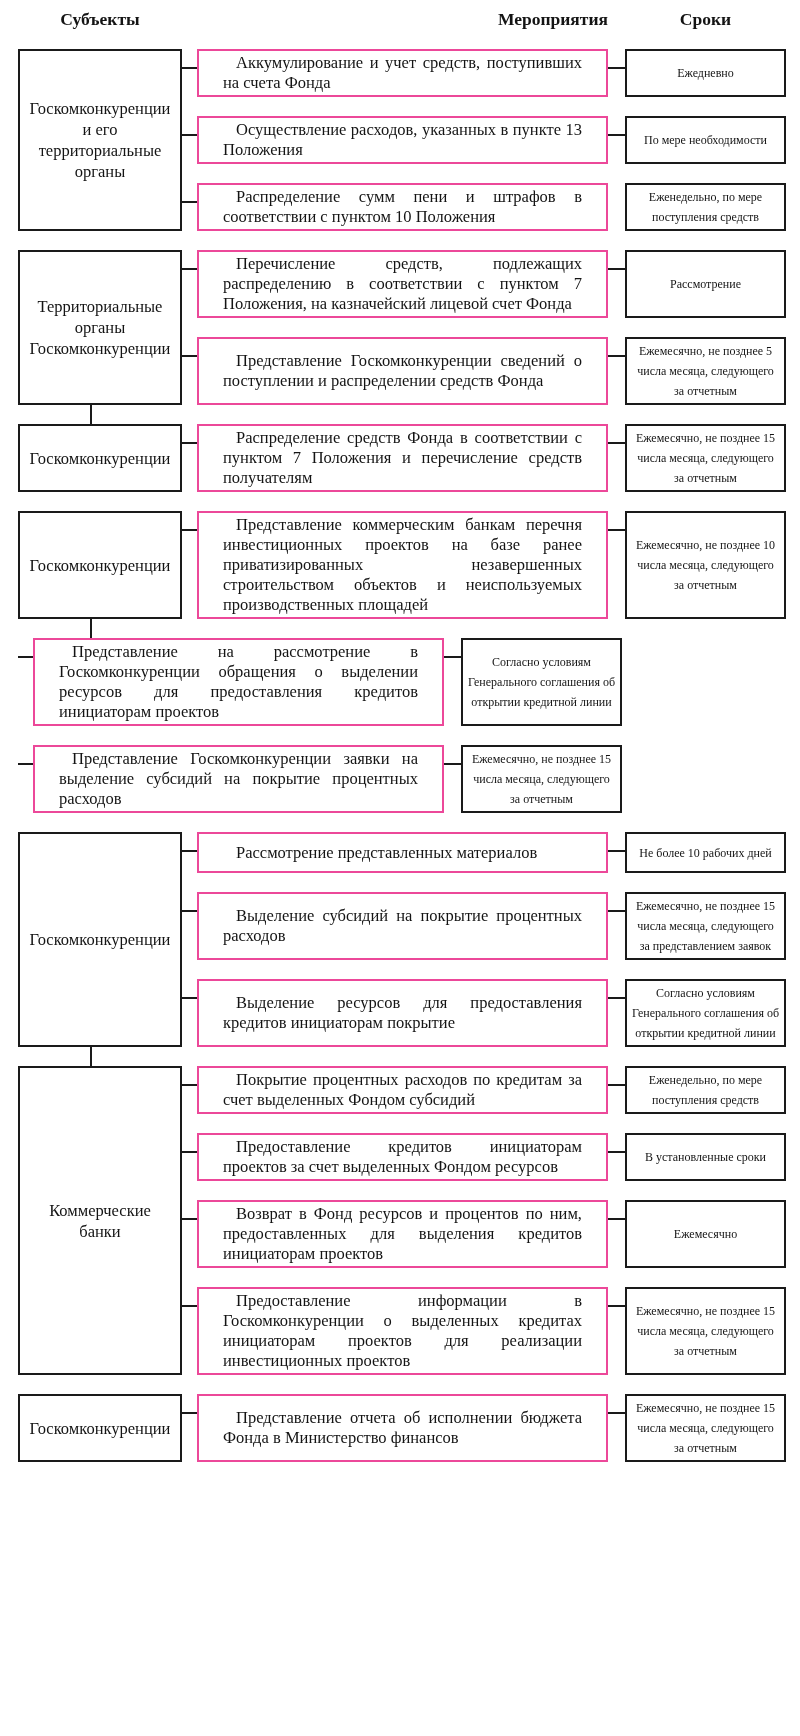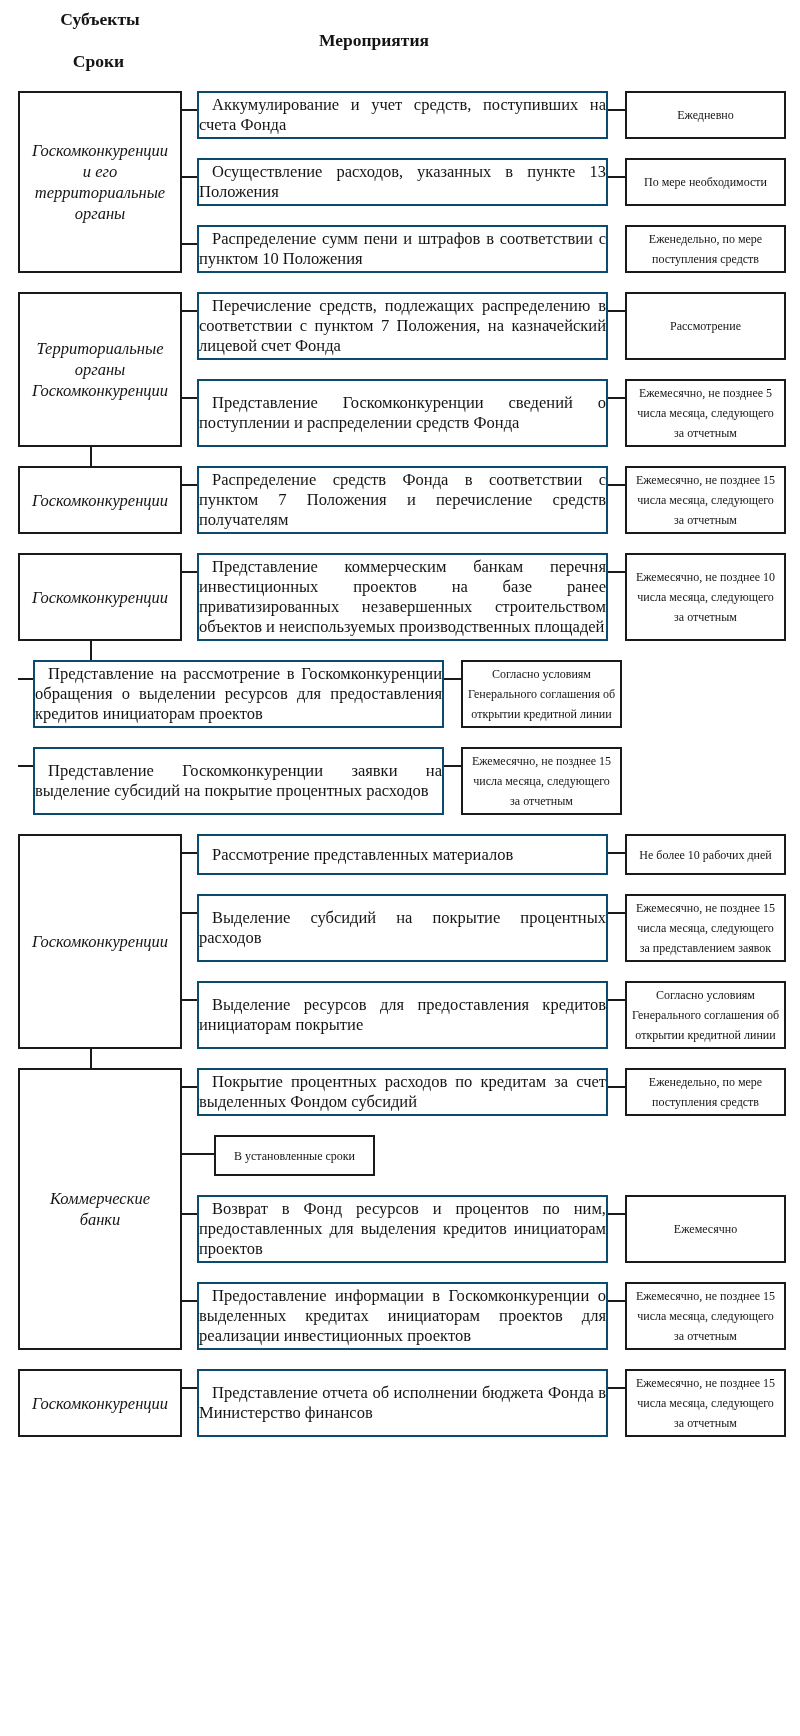--- a/index.html
+++ b/index.html
@@ -4,52 +4,52 @@
 <style>
   * { box-sizing: border-box; margin: 0; padding: 0; }
   html, body { background: #ffffff; }
   body {
     width: 800px; min-height: 1736px;
     font-family: "Liberation Serif", "DejaVu Serif", serif;
     color: #141414;
   }
   .page { padding: 9px 14px 12px 18px; }
 
-  .col-headers { display: flex; margin-bottom: 19px; font-weight: bold; font-size: 17.5px; line-height: 21px; flex-direction: column; }
+  .col-headers { display: flex; margin-bottom: 19px; font-weight: bold; font-size: 17.5px; line-height: 21px; }
   .h-sub  { width: 164px; text-align: center; }
   .h-gap1 { width: 15px; }
   .h-act  { width: 411px; text-align: right; }
   .h-gap2 { width: 17px; }
   .h-term { width: 161px; text-align: center; }
 
   .group { position: relative; display: flex; width: 768px; }
   .group + .group { margin-top: 19px; }
 
   .subject-box {
     flex: 0 0 164px; width: 164px;
     border: 2px solid #1a1a1a; background: #fff;
     display: flex; align-items: center; justify-content: center;
   }
-  .subject-label { text-align: center; font-size: 16.5px; line-height: 21px; padding: 2px; font-style: italic; }
+  .subject-label { text-align: center; font-size: 16.5px; line-height: 21px; padding: 2px; }
 
   .rows { display: flex; flex-direction: column; width: 604px; }
   .row { display: flex; align-items: stretch; min-height: 41px; }
   .row + .row { margin-top: 19px; }
 
   .tick { position: relative; }
   .tick-left  { flex: 0 0 15px; width: 15px; }
   .tick-right { flex: 0 0 17px; width: 17px; }
   .tick.line::before {
     content: ""; position: absolute; left: 0; right: 0; top: 18px; height: 2px; background: #1a1a1a;
   }
 
   .activity-box {
     flex: 0 0 411px; width: 411px;
-    border: 2px solid #0c4a6e; background: #fff;
-    display: flex; align-items: center; padding: 2px 0;
+    border: 2px solid #ec4899; background: #fff;
+    display: flex; align-items: center; padding: 2px 24px;
   }
   .activity-text {
     width: 100%; font-size: 16.5px; line-height: 20px;
     text-align: justify; text-indent: 13px;
   }
 
   .term-box {
     flex: 0 0 161px; width: 161px;
     border: 2px solid #1a1a1a; background: #fff;
     display: flex; align-items: center; justify-content: center; padding: 2px 4px;
@@ -263,20 +263,23 @@
             <div class="activity-box">
               <div class="activity-text">Покрытие процентных расходов по кредитам за счет выделенных Фондом субсидий</div>
             </div>
             <div class="tick tick-right line"></div>
             <div class="term-box">
               <div class="term-text">Еженедельно, по мере поступления средств</div>
             </div>
           </div>
           <div class="row">
             <div class="tick tick-left line"></div>
+            <div class="activity-box">
+              <div class="activity-text">Предоставление кредитов инициаторам проектов за счет выделенных Фондом ресурсов</div>
+            </div>
             <div class="tick tick-right line"></div>
             <div class="term-box">
               <div class="term-text">В установленные сроки</div>
             </div>
           </div>
           <div class="row">
             <div class="tick tick-left line"></div>
             <div class="activity-box">
               <div class="activity-text">Возврат в Фонд ресурсов и процентов по ним, предоставленных для выделения кредитов инициаторам проектов</div>
             </div>

